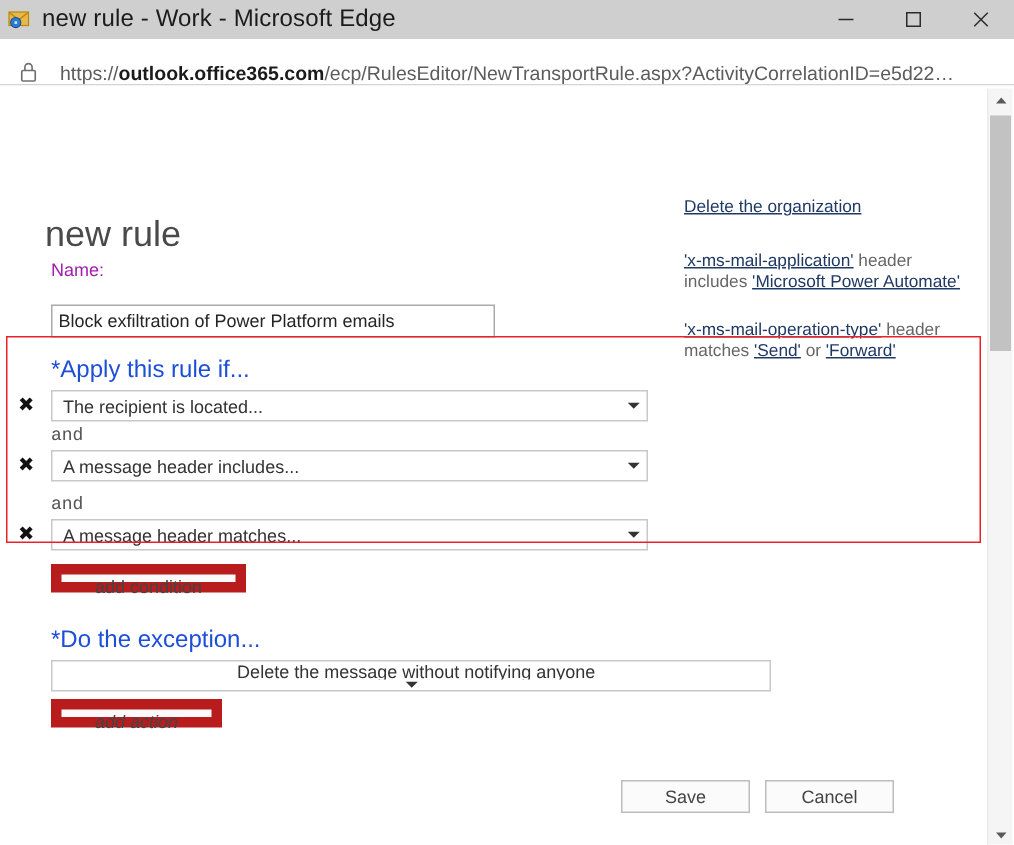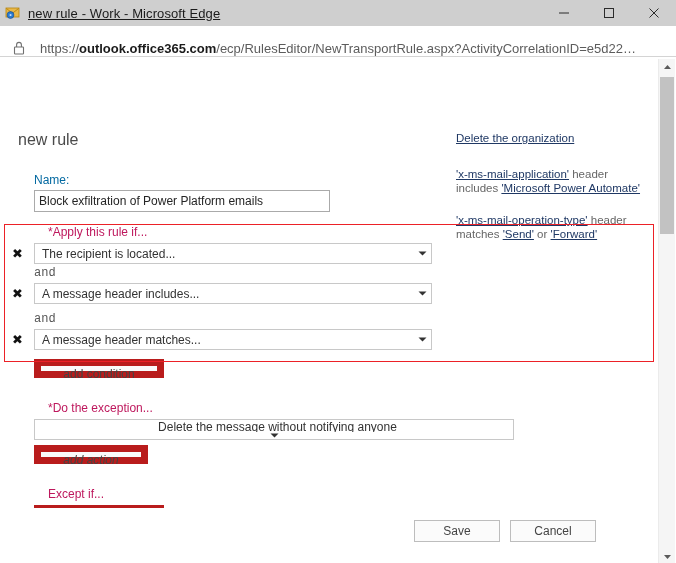--- a/index.html
+++ b/index.html
@@ -26,25 +26,24 @@
   }
   .fav-icon {
     width: 16px;
     height: 16px;
     margin-left: 5px;
     margin-right: 7px;
     flex: none;
     position: relative;
   }
   .title-text {
-    font-size: 13px;
+    font-size: 16px;
     color: #1b1b1b;
     white-space: nowrap;
     letter-spacing: 0.1px;
-    text-decoration: underline;
   }
   .win-controls {
     position: absolute;
     right: 0;
     top: 0;
     height: 26px;
     display: flex;
   }
   .win-btn {
     width: 45px;
@@ -78,41 +77,41 @@
   }
   .url-text .strong { color: #1b1b1b; font-weight: bold; }
 
   
   .page {
     position: relative;
     height: 506px;
     background: #ffffff;
   }
   .page-title {
-    font-size: 16px;
+    font-size: 24px;
     color: #4a4a4a;
     font-weight: normal;
-    margin: 0;
+    margin: 12px;
     position: absolute;
     left: 18px;
     top: 74px;
   }
 
   .form {
     position: absolute;
     left: 0;
     top: 116px;
     right: 24px;
   }
 
   .field-label {
     font-size: 12px;
-    color: #0369a1;
-    margin-left: 34px;
-    margin-bottom: 3px;
+    color: #a21caf;
+    margin-left: 34px;
+    margin-bottom: 16px;
   }
   .name-input {
     margin-left: 34px;
     width: 286px;
     height: 18px;
     border: 1px solid #aaaaaa;
     background: #fff;
     font-family: "Liberation Sans", sans-serif;
     font-size: 12px;
     color: #252525;
@@ -126,23 +125,23 @@
     left: 4px;
     top: 167px;
     width: 650px;
     height: 138px;
     border: 1.5px solid #ec2127;
     box-sizing: border-box;
     pointer-events: none;
   }
 
   .section-label {
-    font-size: 12px;
-    color: #be185d;
-    margin-left: 48px;
+    font-size: 16px;
+    color: #1d4ed8;
+    margin-left: 34px;
     margin-bottom: 4px;
   }
 
   .cond-row {
     display: flex;
     align-items: flex-start;
     margin-bottom: 2px;
   }
   .del-x {
     width: 22px;

